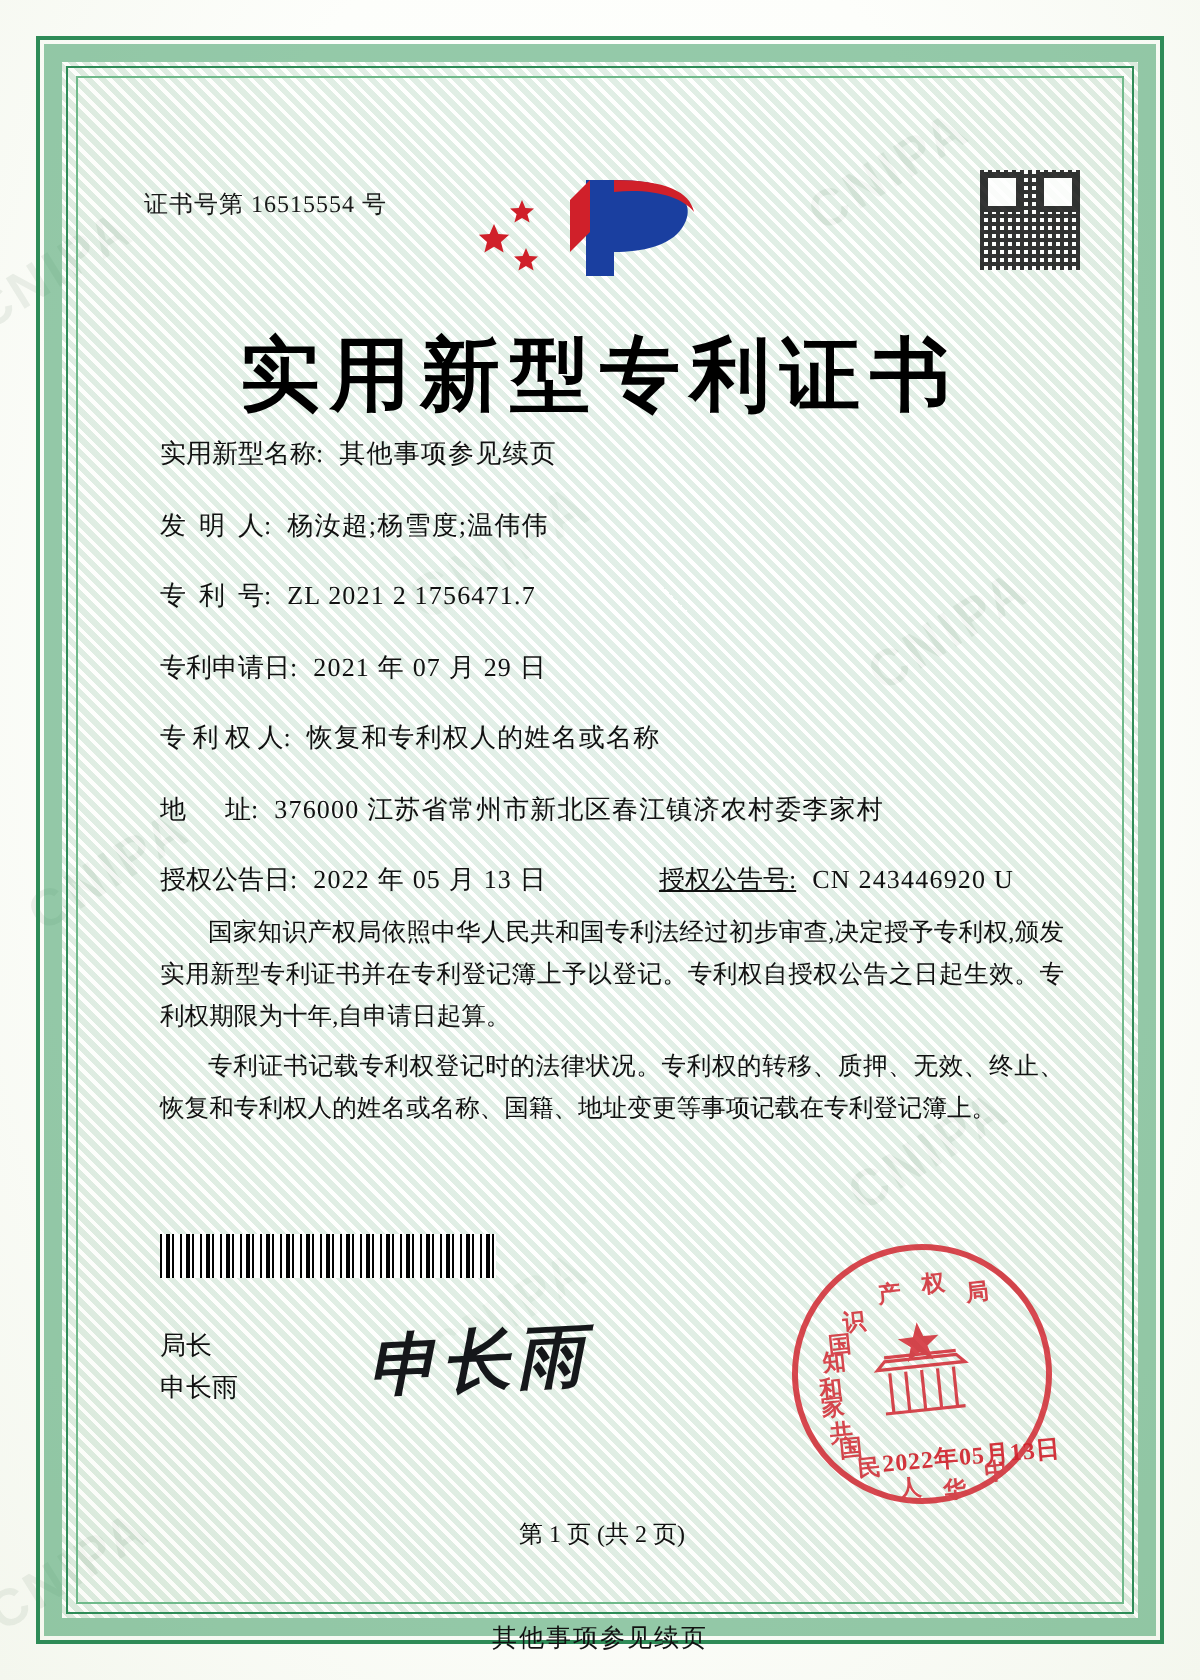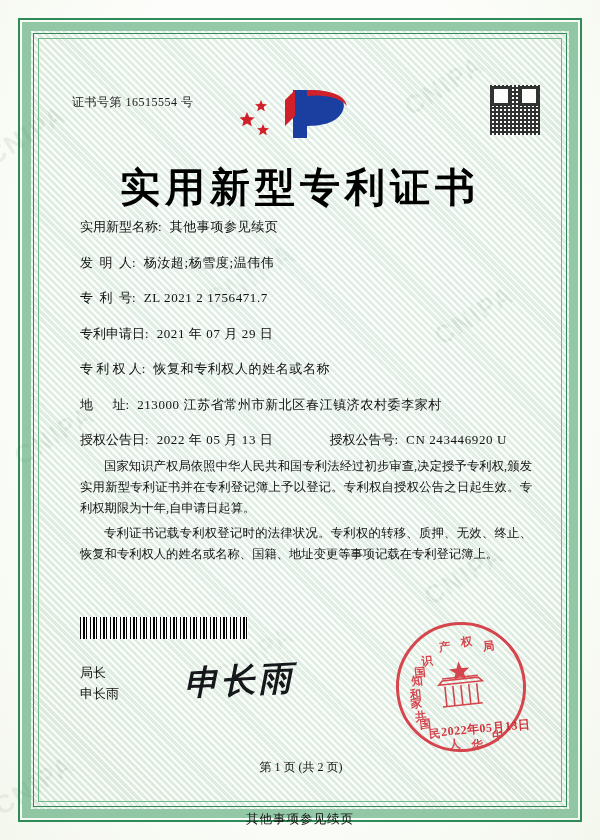--- a/index.html
+++ b/index.html
@@ -159,20 +159,21 @@
   .field .val {
     margin-left: 8px;
     letter-spacing: 0.6px;
   }
   .field.row2 {
     justify-content: flex-start;
   }
   .field .second {
     margin-left: 56px;
     white-space: pre;
+    text-decoration: underline;
   }
 
   .paras {
     position: absolute;
     left: 28px;
     right: 16px;
     top: 400px;
     font-size: 12.3px;
     line-height: 21px;
     color: #111;
@@ -343,21 +344,21 @@
         <span class="val">2021 年 07 月 29 日</span>
       </div>
 
       <div class="field">
         <span class="lbl">专 利 权 人:</span>
         <span class="val">恢复和专利权人的姓名或名称</span>
       </div>
 
       <div class="field">
         <span class="lbl">地      址:</span>
-        <span class="val">213000 江苏省常州市新北区春江镇济农村委李家村</span>
+        <span class="val">376000 江苏省常州市新北区春江镇济农村委李家村</span>
       </div>
 
       <div class="field row2">
         <span class="lbl">授权公告日:</span>
         <span class="val">2022 年 05 月 13 日</span>
         <span class="second">授权公告号:</span>
         <span class="val">CN 243446920 U</span>
       </div>
 
     </div>

